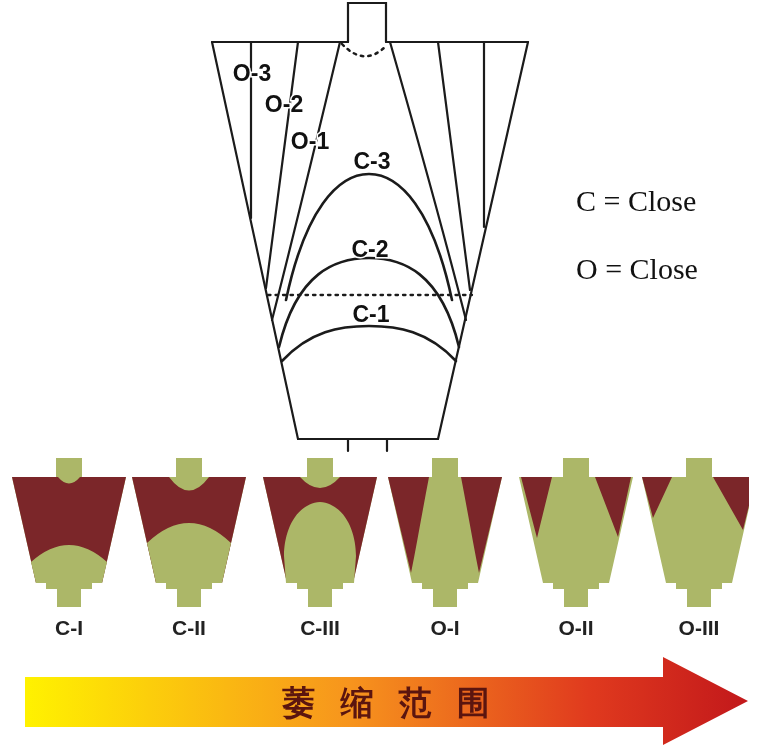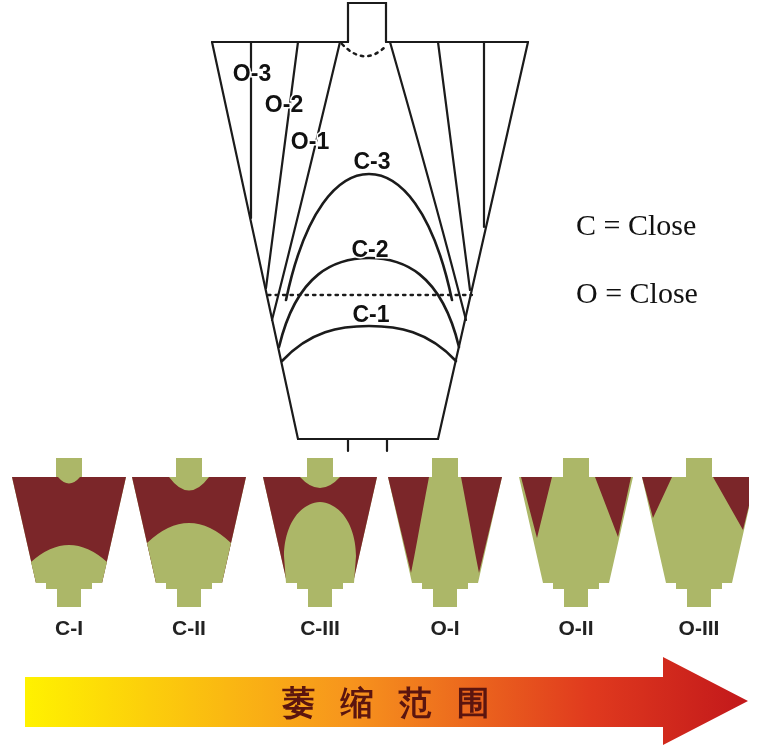--- a/index.html
+++ b/index.html
@@ -9,21 +9,21 @@
   #funnel-svg{top:0;}
   #stages-svg{top:455px;}
   #arrow-svg{top:648px;}
   .stroke-only path, .stroke-only line{fill:none;stroke-linecap:round;}
   .zone-label{font-family:"Liberation Sans",sans-serif;font-weight:bold;font-size:23px;
               text-anchor:middle;fill:#111;paint-order:stroke;stroke:#fff;stroke-width:3px;}
   .stage-label{font-family:"Liberation Sans",sans-serif;font-weight:bold;font-size:21px;
                text-anchor:middle;fill:#222;}
   .legend{position:absolute;left:576px;top:186px;font-family:"Liberation Serif", serif;
           font-size:30px;color:#111;line-height:1.0;}
-  .legend div{margin-bottom:38px;white-space:nowrap;margin-top:24px;}
+  .legend div{margin-bottom:38px;white-space:nowrap;}
   .arrow-text{font-weight:bold;font-size:33px;text-anchor:middle;letter-spacing:8px;
               font-family:"Liberation Sans",sans-serif;}
 </style>
 </head>
 <body>
 
 <div class="canvas">
 
   <svg id="funnel-svg" width="768" height="455" viewBox="0 0 768 455">
     <g class="stroke-only" stroke-width="2.2" fill="none" stroke="#1b1b1b">

